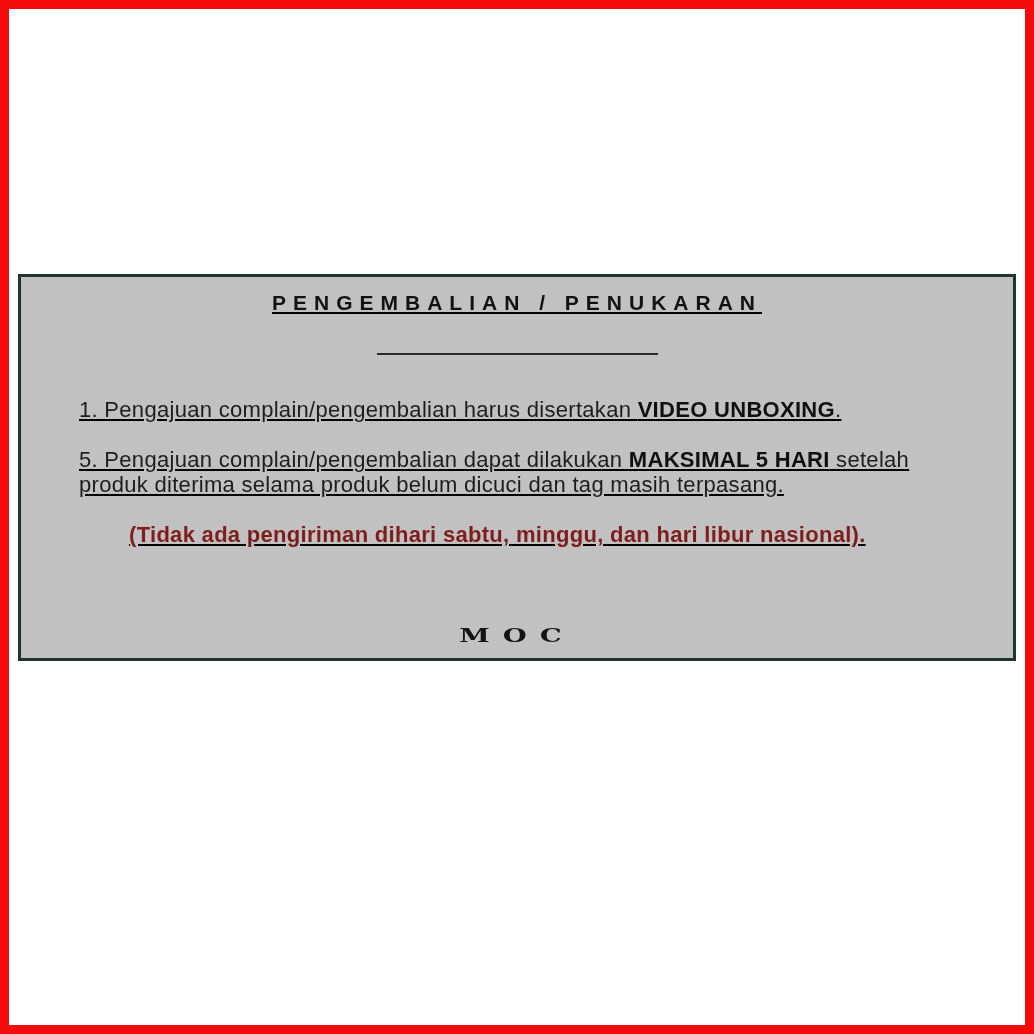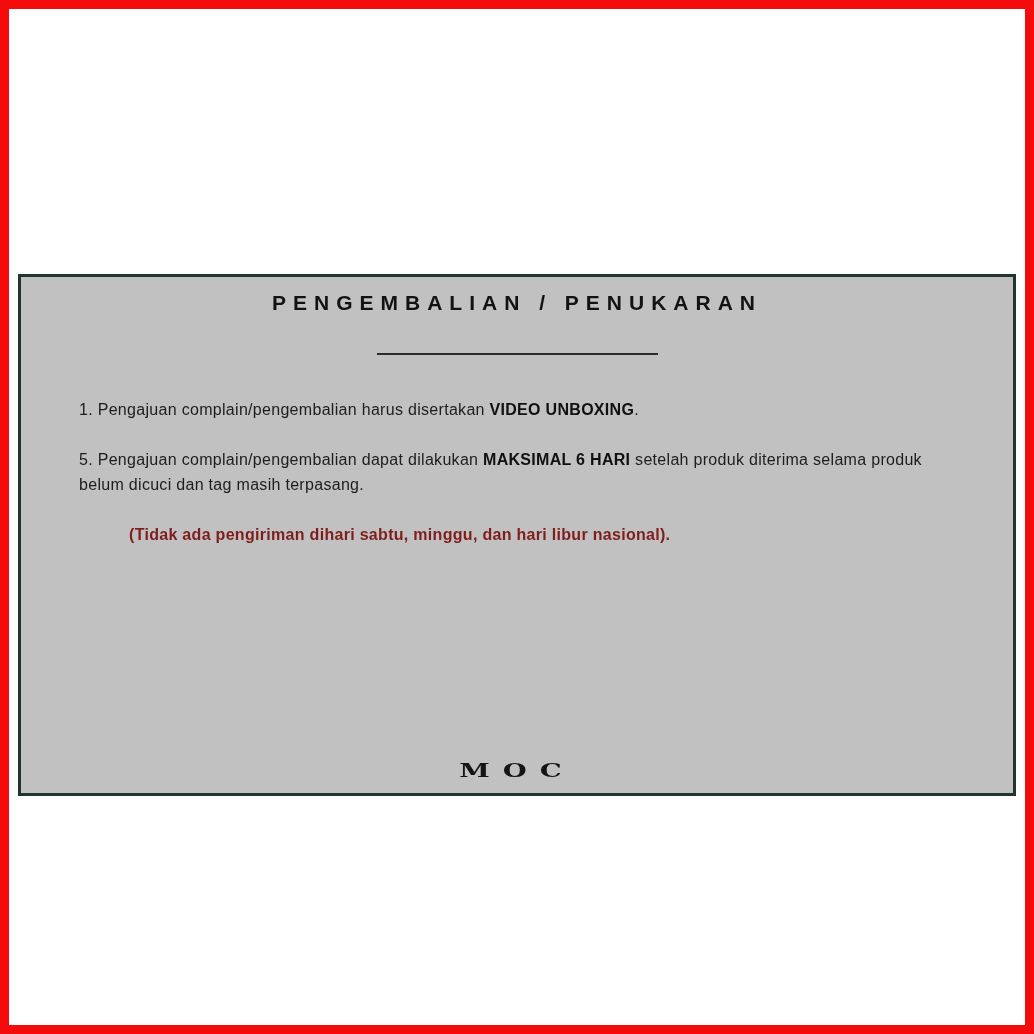--- a/index.html
+++ b/index.html
@@ -17,23 +17,24 @@
     inset:0;
     border:9px solid var(--frame-red);
     background:#ffffff;
   }
 
   .panel{
     position:absolute;
     left:9px;
     right:9px;
     top:265px;
-    height:522px;
+    height:387px;
     background:var(--panel-bg);
     border:3px solid var(--panel-border);
+    text-decoration:underline;
   }
 
   .panel-title{
     margin-top:13px;
     text-align:center;
     font-size:21px;
     line-height:26px;
     font-weight:bold;
     letter-spacing:7px;
     color:#121212;
@@ -42,21 +43,21 @@
 
   .divider{
     width:281px;
     margin:37px auto 0 auto;
     border-top:2px solid #2b2b2b;
   }
 
   .policy-body{
     margin-top:42px;
     padding:0 58px;
-    font-size:16px;
+    font-size:22px;
     line-height:25px;
     color:var(--text);
     letter-spacing:0.3px;
   }
 
   .policy-item{margin-bottom:25px;}
   .policy-item b{font-weight:bold;color:#101010;}
 
   .sub-line{padding-left:50px;}
   .sub-line.bold{font-weight:bold;color:#7f1d1d;}
@@ -84,21 +85,21 @@
   <div class="panel">
 
     <div class="panel-title">PENGEMBALIAN / PENUKARAN</div>
 
     <div class="divider"></div>
 
     <div class="policy-body">
 
       <p class="policy-item"><span>1. Pengajuan complain/pengembalian harus disertakan </span><b>VIDEO UNBOXING</b><span>.</span></p>
 
-      <p class="policy-item"><span>5. Pengajuan complain/pengembalian dapat dilakukan </span><b>MAKSIMAL 6 HARI</b><span> setelah produk diterima selama produk belum dicuci dan tag masih terpasang.</span></p>
+      <p class="policy-item"><span>5. Pengajuan complain/pengembalian dapat dilakukan </span><b>MAKSIMAL 5 HARI</b><span> setelah produk diterima selama produk belum dicuci dan tag masih terpasang.</span></p>
 
 
       <div class="policy-item">
         <div class="sub-line bold">(Tidak ada pengiriman dihari sabtu, minggu, dan hari libur nasional).</div>
       </div>
 
     </div>
 
     <div class="brand-logo">MOC</div>
 

